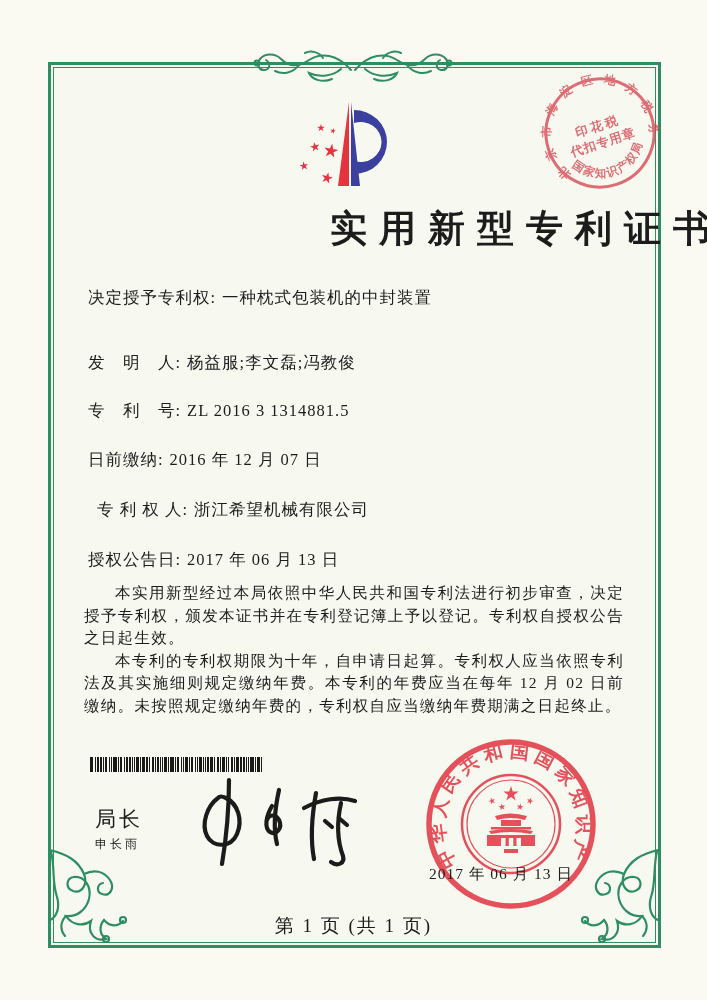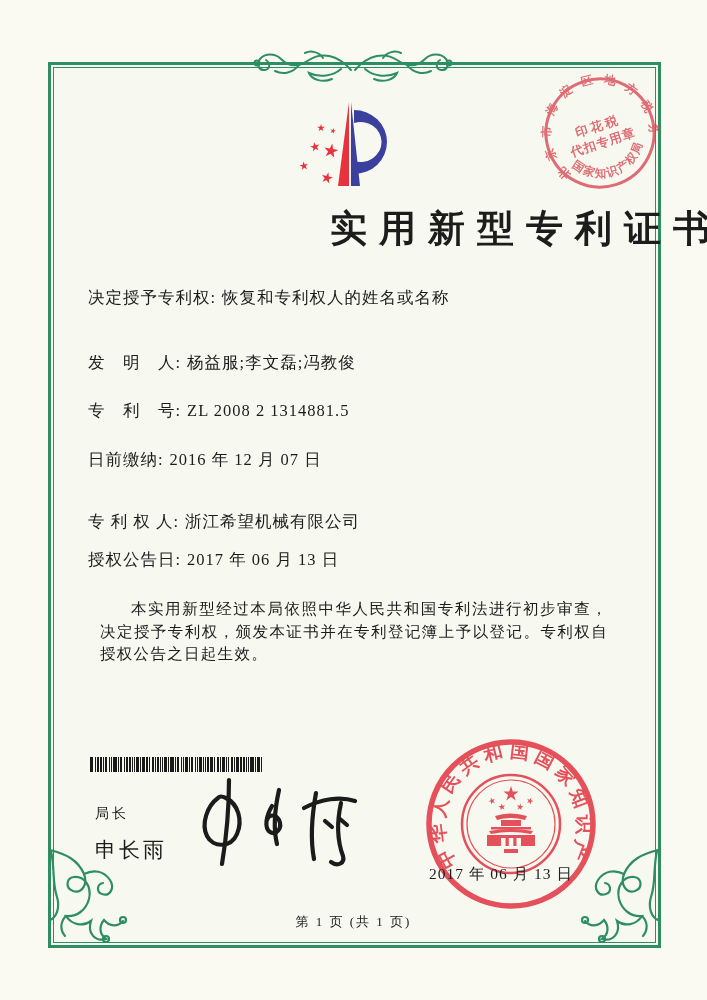--- a/index.html
+++ b/index.html
@@ -29,44 +29,44 @@
   .title{
     position:absolute;left:15px;top:204px;width:100%;
     text-align:right;font-size:37px;font-weight:600;letter-spacing:12px;
   }
   .fields{position:absolute;left:88px;top:287px;width:540px;}
   .field-row{position:absolute;left:0;font-size:16.5px;letter-spacing:1px;white-space:nowrap;}
   .field-row:nth-child(1){top:0px;}
   .field-row:nth-child(2){top:65px;}
   .field-row:nth-child(3){top:113px;}
   .field-row:nth-child(4){top:162px;}
-  .field-row:nth-child(5){top:224px;}
+  .field-row:nth-child(5){top:212px;margin-left:9px;}
   .field-row:nth-child(6){top:262px;}
   .field-label{margin-right:6px;}
   .paragraphs{
     position:absolute;left:84px;top:582px;width:540px;
     font-size:15.5px;line-height:22.5px;text-align:justify;letter-spacing:1.3px;
   }
-  .paragraphs p{margin:16px;text-indent:2em;}
+  .paragraphs p{margin:0;text-indent:2em;}
   .barcode{
     position:absolute;left:90px;top:757px;width:180px;height:15px;
     display:flex;align-items:stretch;overflow:hidden;
   }
   .bar{height:100%;background:#191919;flex:0 0 auto;}
-  .signer-title{position:absolute;left:95px;top:805px;font-size:14px;letter-spacing:3px;font-family:Liberation Mono, monospace;}
-  .signer-name{position:absolute;left:95px;top:836px;font-size:21px;letter-spacing:3px;}
+  .signer-title{position:absolute;left:95px;top:805px;font-size:21px;letter-spacing:3px;font-family:Liberation Mono, monospace;}
+  .signer-name{position:absolute;left:95px;top:836px;font-size:12px;letter-spacing:3px;}
   .signature{position:absolute;left:188px;top:772px;width:185px;height:100px;}
   .seal{position:absolute;left:421px;top:734px;width:180px;height:180px;opacity:.88;}
   .seal-date{
     position:absolute;left:429px;top:864px;font-size:15.5px;letter-spacing:1px;
     color:#1f1f1f;z-index:5;white-space:nowrap;
   }
   .footer{
     position:absolute;left:0;top:913px;width:100%;
-    text-align:center;font-size:13px;letter-spacing:2px;
+    text-align:center;font-size:19px;letter-spacing:2px;
   }
   svg text{font-family:"Liberation Serif","DejaVu Serif",serif;}
 </style>
 </head>
 <body>
 
 <div class="page" style="--green: #2e8e62;">
 
   <svg width="0" height="0" style="position:absolute" aria-hidden="true">
     <defs>
@@ -136,41 +136,42 @@
       </text>
       <text x="0" y="-3" text-anchor="middle" font-size="12.5" font-weight="bold" letter-spacing="3">印花税</text>
       <text x="0" y="14" text-anchor="middle" font-size="12.5" font-weight="bold" letter-spacing="1">代扣专用章</text>
     </g>
   </svg>
 
   <div class="title">实用新型专利证书</div>
 
   <div class="fields">
     <div class="field-row">
-      <span class="field-label">决定授予专利权:</span><span class="field-value">恢复和专利权人的姓名或名称</span>
+      <span class="field-label">决定授予专利权:</span><span class="field-value">一种枕式包装机的中封装置</span>
     </div>
     <div class="field-row">
       <span class="field-label">发　明　人:</span><span class="field-value">杨益服;李文磊;冯教俊</span>
     </div>
     <div class="field-row">
-      <span class="field-label">专　利　号:</span><span class="field-value">ZL 2008 2 1314881.5</span>
+      <span class="field-label">专　利　号:</span><span class="field-value">ZL 2016 3 1314881.5</span>
     </div>
     <div class="field-row">
       <span class="field-label">日前缴纳:</span><span class="field-value">2016 年 12 月 07 日</span>
     </div>
     <div class="field-row">
       <span class="field-label">专 利 权 人:</span><span class="field-value">浙江希望机械有限公司</span>
     </div>
     <div class="field-row">
       <span class="field-label">授权公告日:</span><span class="field-value">2017 年 06 月 13 日</span>
     </div>
   </div>
 
   <div class="paragraphs">
     <p>本实用新型经过本局依照中华人民共和国专利法进行初步审查，决定授予专利权，颁发本证书并在专利登记簿上予以登记。专利权自授权公告之日起生效。</p>
+    <p>本专利的专利权期限为十年，自申请日起算。专利权人应当依照专利法及其实施细则规定缴纳年费。本专利的年费应当在每年 12 月 02 日前缴纳。未按照规定缴纳年费的，专利权自应当缴纳年费期满之日起终止。</p>
   </div>
 
   <div class="barcode">
       <div class="bar" style="width: 3.45px; margin-right: 1.2px;"></div>
       <div class="bar" style="width: 1.15px; margin-right: 1.2px;"></div>
       <div class="bar" style="width: 2.3px; margin-right: 1.2px;"></div>
       <div class="bar" style="width: 1.15px; margin-right: 1.2px;"></div>
       <div class="bar" style="width: 1.15px; margin-right: 1.2px;"></div>
       <div class="bar" style="width: 2.3px; margin-right: 1.2px;"></div>
       <div class="bar" style="width: 1.15px; margin-right: 1.2px;"></div>

